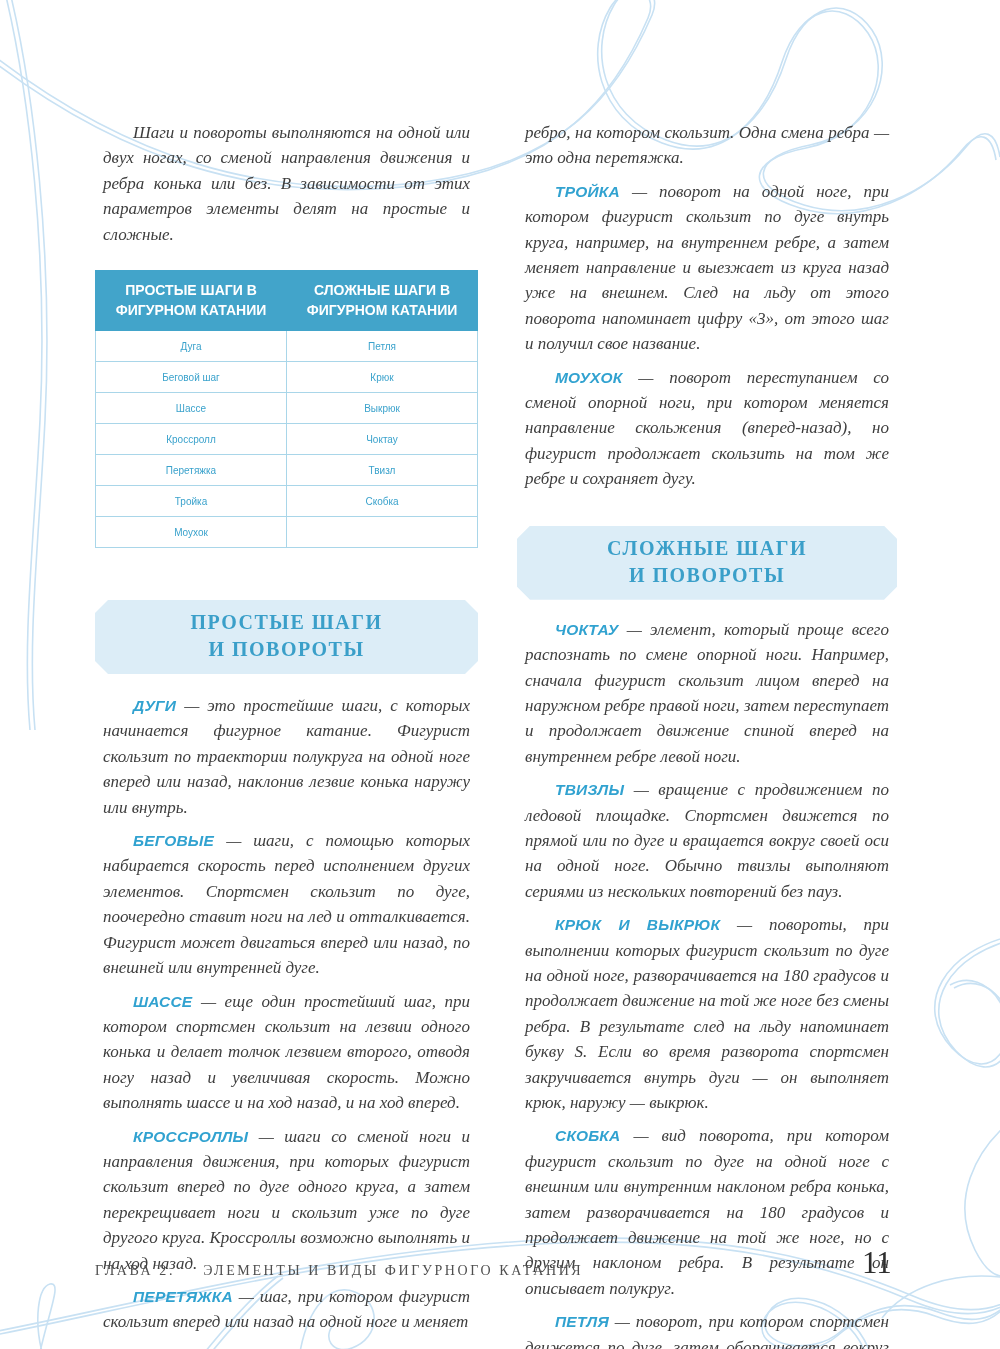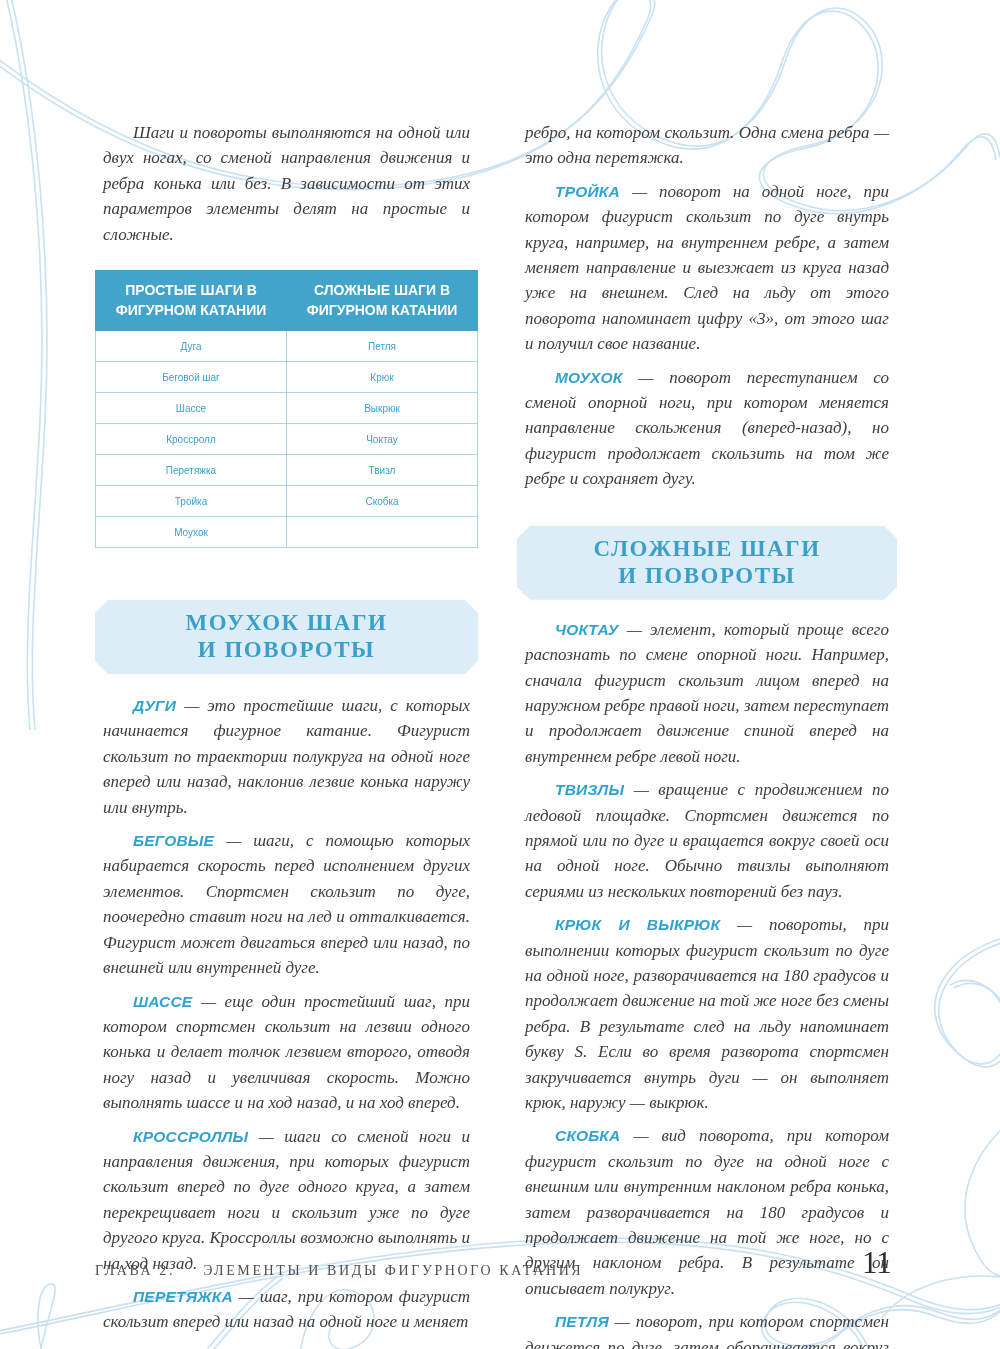--- a/index.html
+++ b/index.html
@@ -55,21 +55,21 @@
   .heading-box{
     background:var(--heading_box_bg);
     margin:34px 0 17px 0;padding:9px 8px 11px 8px;text-align:center;
     clip-path:polygon(13px 0, calc(100% - 13px) 0, 100% 13px,
                       100% calc(100% - 13px), calc(100% - 13px) 100%,
                       13px 100%, 0 calc(100% - 13px), 0 13px);
   }
   .heading-box.mt-lg{margin-top:52px;margin-bottom:19px;}
   .heading-box h2{
     margin:0;font-family:"Liberation Serif", serif;font-weight:bold;
-    color:var(--heading_text);font-size:23px;line-height:27px;letter-spacing:1.5px;
+    color:var(--heading_text);font-size:20px;line-height:27px;letter-spacing:1.5px;
   }
 
   .footer{
     position:absolute;left:95px;top:1263px;width:640px;
     font-size:14px;color:var(--footer_text);letter-spacing:2.6px;
     font-family:Liberation Serif, serif;
   }
   .footer .chapter{margin-right:22px;}
   .page-number{
     position:absolute;left:862px;top:1245px;font-size:31px;color:#2e2e2e;
@@ -147,21 +147,21 @@
 
   <tr>
     <td>Моухок</td>
     <td></td>
   </tr>
 </tbody>
   </table>
 
   <div class="heading-box mt-lg">
     <h2>
-      <span>МОУХОК ШАГИ</span><br>
+      <span>ПРОСТЫЕ ШАГИ</span><br>
       <span>И ПОВОРОТЫ</span>
     </h2>
   </div>
 
   <div>
   <p class="body-par"><span class="term">ДУГИ</span><span> — это простейшие шаги, с которых начинается фигурное катание. Фигурист скользит по траектории полукруга на одной ноге вперед или назад, наклонив лезвие конька наружу или внутрь.</span></p>
 
   <p class="body-par"><span class="term">БЕГОВЫЕ</span><span> — шаги, с помощью которых набирается скорость перед исполнением других элементов. Спортсмен скользит по дуге, поочередно ставит ноги на лед и отталкивается. Фигурист может двигаться вперед или назад, по внешней или внутренней дуге.</span></p>
 
   <p class="body-par"><span class="term">ШАССЕ</span><span> — еще один простейший шаг, при котором спортсмен скользит на лезвии одного конька и делает толчок лезвием второго, отводя ногу назад и увеличивая скорость. Можно выполнять шассе и на ход назад, и на ход вперед.</span></p>

